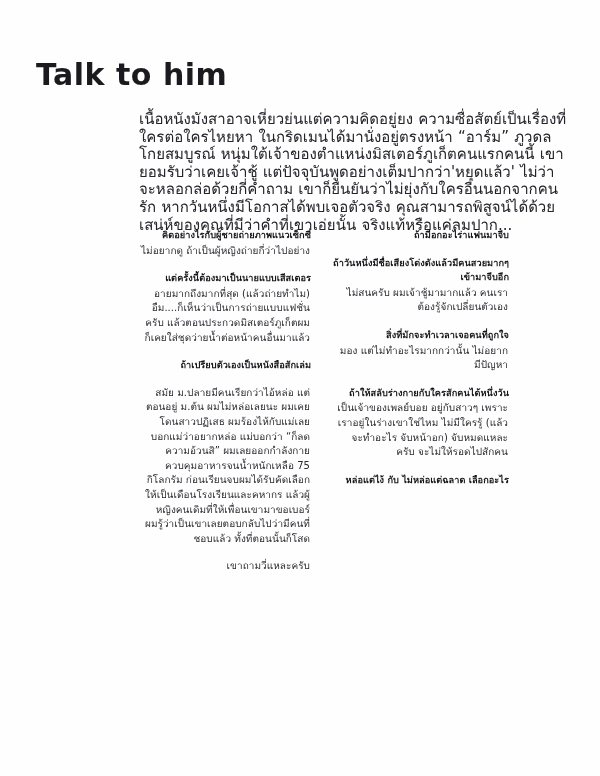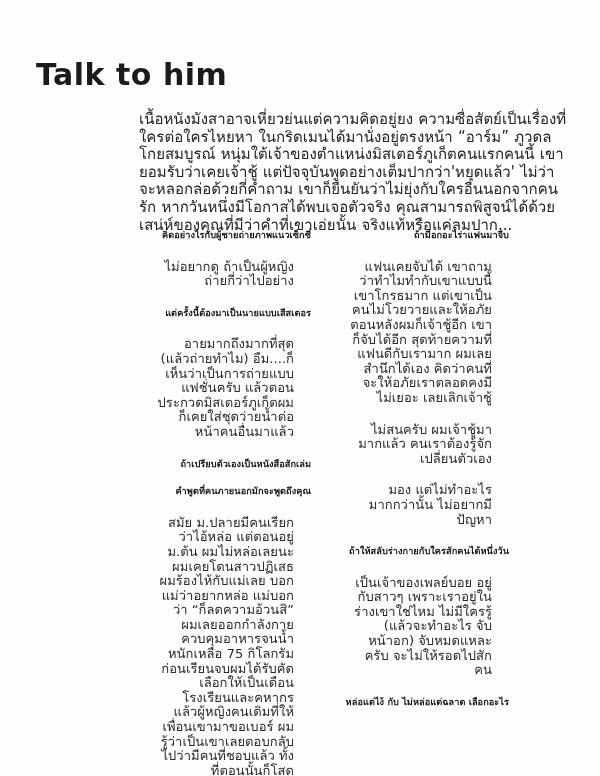--- a/index.html
+++ b/index.html
@@ -66,25 +66,25 @@
   }
   .qa-q {
     font-size: 9.2px;
     font-weight: bold;
     color: #16161a;
     line-height: 14.6px;
     margin: 0 0 1px 0;
     letter-spacing: 0.05px;
   }
   .qa-a {
-    font-size: 13px;
+    font-size: 10px;
     font-weight: normal;
     color: #2a2a30;
     line-height: 14.6px;
-    margin: 17px;
+    margin: 1px;
     letter-spacing: 0.05px;
   }
 </style>
 </head>
 <body>
 
 <div class="page">
 
   <h1 class="page-title">Talk to him</h1>
 
@@ -98,37 +98,37 @@
         <p class="qa-a">ไม่อยากดู ถ้าเป็นผู้หญิงถ่ายกี่ว่าไปอย่าง</p>
       </div>
       <div class="qa">
         <p class="qa-q">แต่ครั้งนี้ต้องมาเป็นนายแบบเสีสเตอร</p>
         <p class="qa-a">อายมากถึงมากที่สุด (แล้วถ่ายทำไม) อืม....ก็เห็นว่าเป็นการถ่ายแบบแฟชั่นครับ แล้วตอนประกวดมิสเตอร์ภูเก็ตผมก็เคยใส่ชุดว่ายน้ำต่อหน้าคนอื่นมาแล้ว</p>
       </div>
       <div class="qa">
         <p class="qa-q">ถ้าเปรียบตัวเองเป็นหนังสือสักเล่ม</p>
       </div>
       <div class="qa">
-        <p class="qa-q">คำพูดที่คนภายนอกมักจะพูดถึงคุณ</p>
         <p class="qa-a">สมัย ม.ปลายมีคนเรียกว่าไอ้หล่อ แต่ตอนอยู่ ม.ต้น ผมไม่หล่อเลยนะ ผมเคยโดนสาวปฏิเสธ ผมร้องไห้กับแม่เลย บอกแม่ว่าอยากหล่อ แม่บอกว่า “ก็ลดความอ้วนสิ” ผมเลยออกกำลังกาย ควบคุมอาหารจนน้ำหนักเหลือ 75 กิโลกรัม ก่อนเรียนจบผมได้รับคัดเลือกให้เป็นเดือนโรงเรียนและคหากร แล้วผู้หญิงคนเดิมที่ให้เพื่อนเขามาขอเบอร์ ผมรู้ว่าเป็นเขาเลยตอบกลับไปว่ามีคนที่ชอบแล้ว ทั้งที่ตอนนั้นก็โสด</p>
       </div>
       <div class="qa">
         <p class="qa-a">เขาถามวี่แหละครับ</p>
       </div>
     </div>
 
     <div class="col-right">
       <div class="qa">
         <p class="qa-q">ถ้ามีอกอะไร่าแฟนมาจีบ</p>
-        <p class="qa-a">แฟนเคยจับได้ เขาถามว่าทำไมทำกับเขาแบบนี้ เขาโกรธมาก แต่เขาเป็นคนไม่โวยวายและให้อภัย ตอนหลังผมก็เจ้าชู้อีก เขาก็จับได้อีก สุดท้ายความที่แฟนดีกับเรามาก ผมเลยสำนึกได้เอง คิดว่าคนที่จะให้อภัยเราตลอดคงมีไม่เยอะ เลยเลิกเจ้าชู้</p>
       </div>
       <div class="qa">
+        <p class="qa-q">ถ้าวันหนึ่งมีชื่อเสียงโด่งดังแล้วมีคนสวยมากๆ เข้ามาจีบอีก</p>
         <p class="qa-a">ไม่สนครับ ผมเจ้าชู้มามากแล้ว คนเราต้องรู้จักเปลี่ยนตัวเอง</p>
       </div>
       <div class="qa">
+        <p class="qa-q">สิ่งที่มักจะทำเวลาเจอคนที่ถูกใจ</p>
         <p class="qa-a">มอง แต่ไม่ทำอะไรมากกว่านั้น ไม่อยากมีปัญหา</p>
       </div>
       <div class="qa">
         <p class="qa-q">ถ้าให้สลับร่างกายกับใครสักคนได้หนึ่งวัน</p>
         <p class="qa-a">เป็นเจ้าของเพลย์บอย อยู่กับสาวๆ เพราะเราอยู่ในร่างเขาใช่ไหม ไม่มีใครรู้ (แล้วจะทำอะไร จับหน้าอก) จับหมดแหละครับ จะไม่ให้รอดไปสักคน</p>
       </div>
       <div class="qa">
         <p class="qa-q">หล่อแต่ไง้ กับ ไม่หล่อแต่ฉลาด เลือกอะไร</p>
       </div>
     </div>

